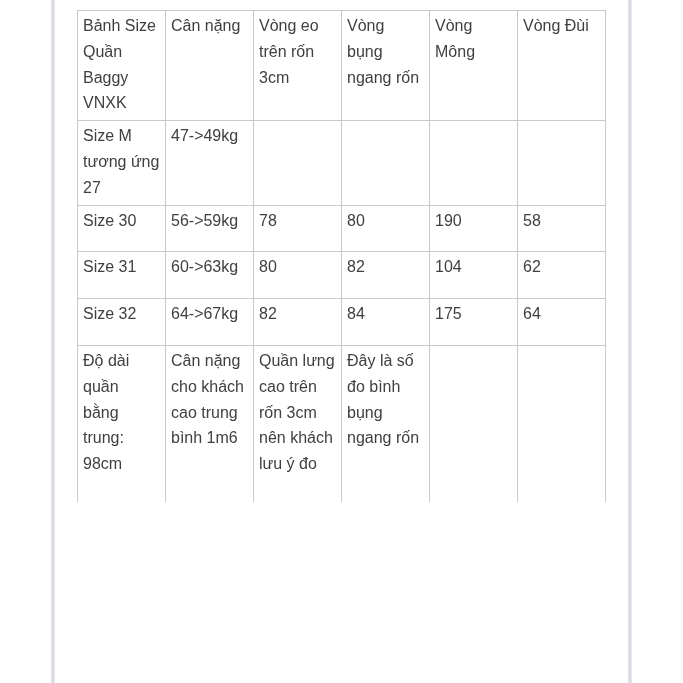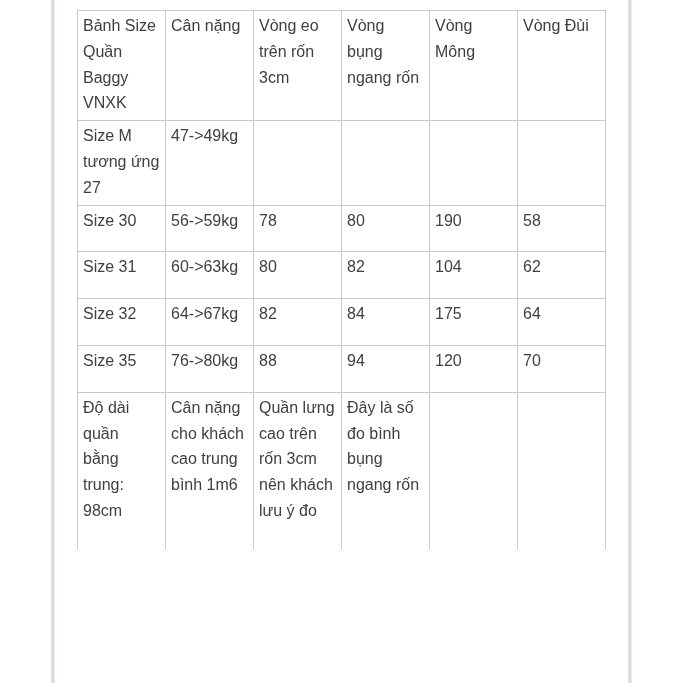--- a/index.html
+++ b/index.html
@@ -140,28 +140,20 @@
       <td>Size 32</td>
       <td>64-&gt;67kg</td>
       <td>82</td>
       <td>84</td>
       <td>175</td>
       <td>64</td>
     </tr>
 
 
 
-    <tr class="row-short">
-      <td>Size 35</td>
-      <td>76-&gt;80kg</td>
-      <td>88</td>
-      <td>94</td>
-      <td>120</td>
-      <td>70</td>
-    </tr>
 
     <tr class="row-notes">
       <td>
         <span class="cell-line">Độ dài</span>
         <span class="cell-line">quần</span>
         <span class="cell-line">bằng</span>
         <span class="cell-line">trung:</span>
         <span class="cell-line">98cm</span>
       </td>
       <td>

